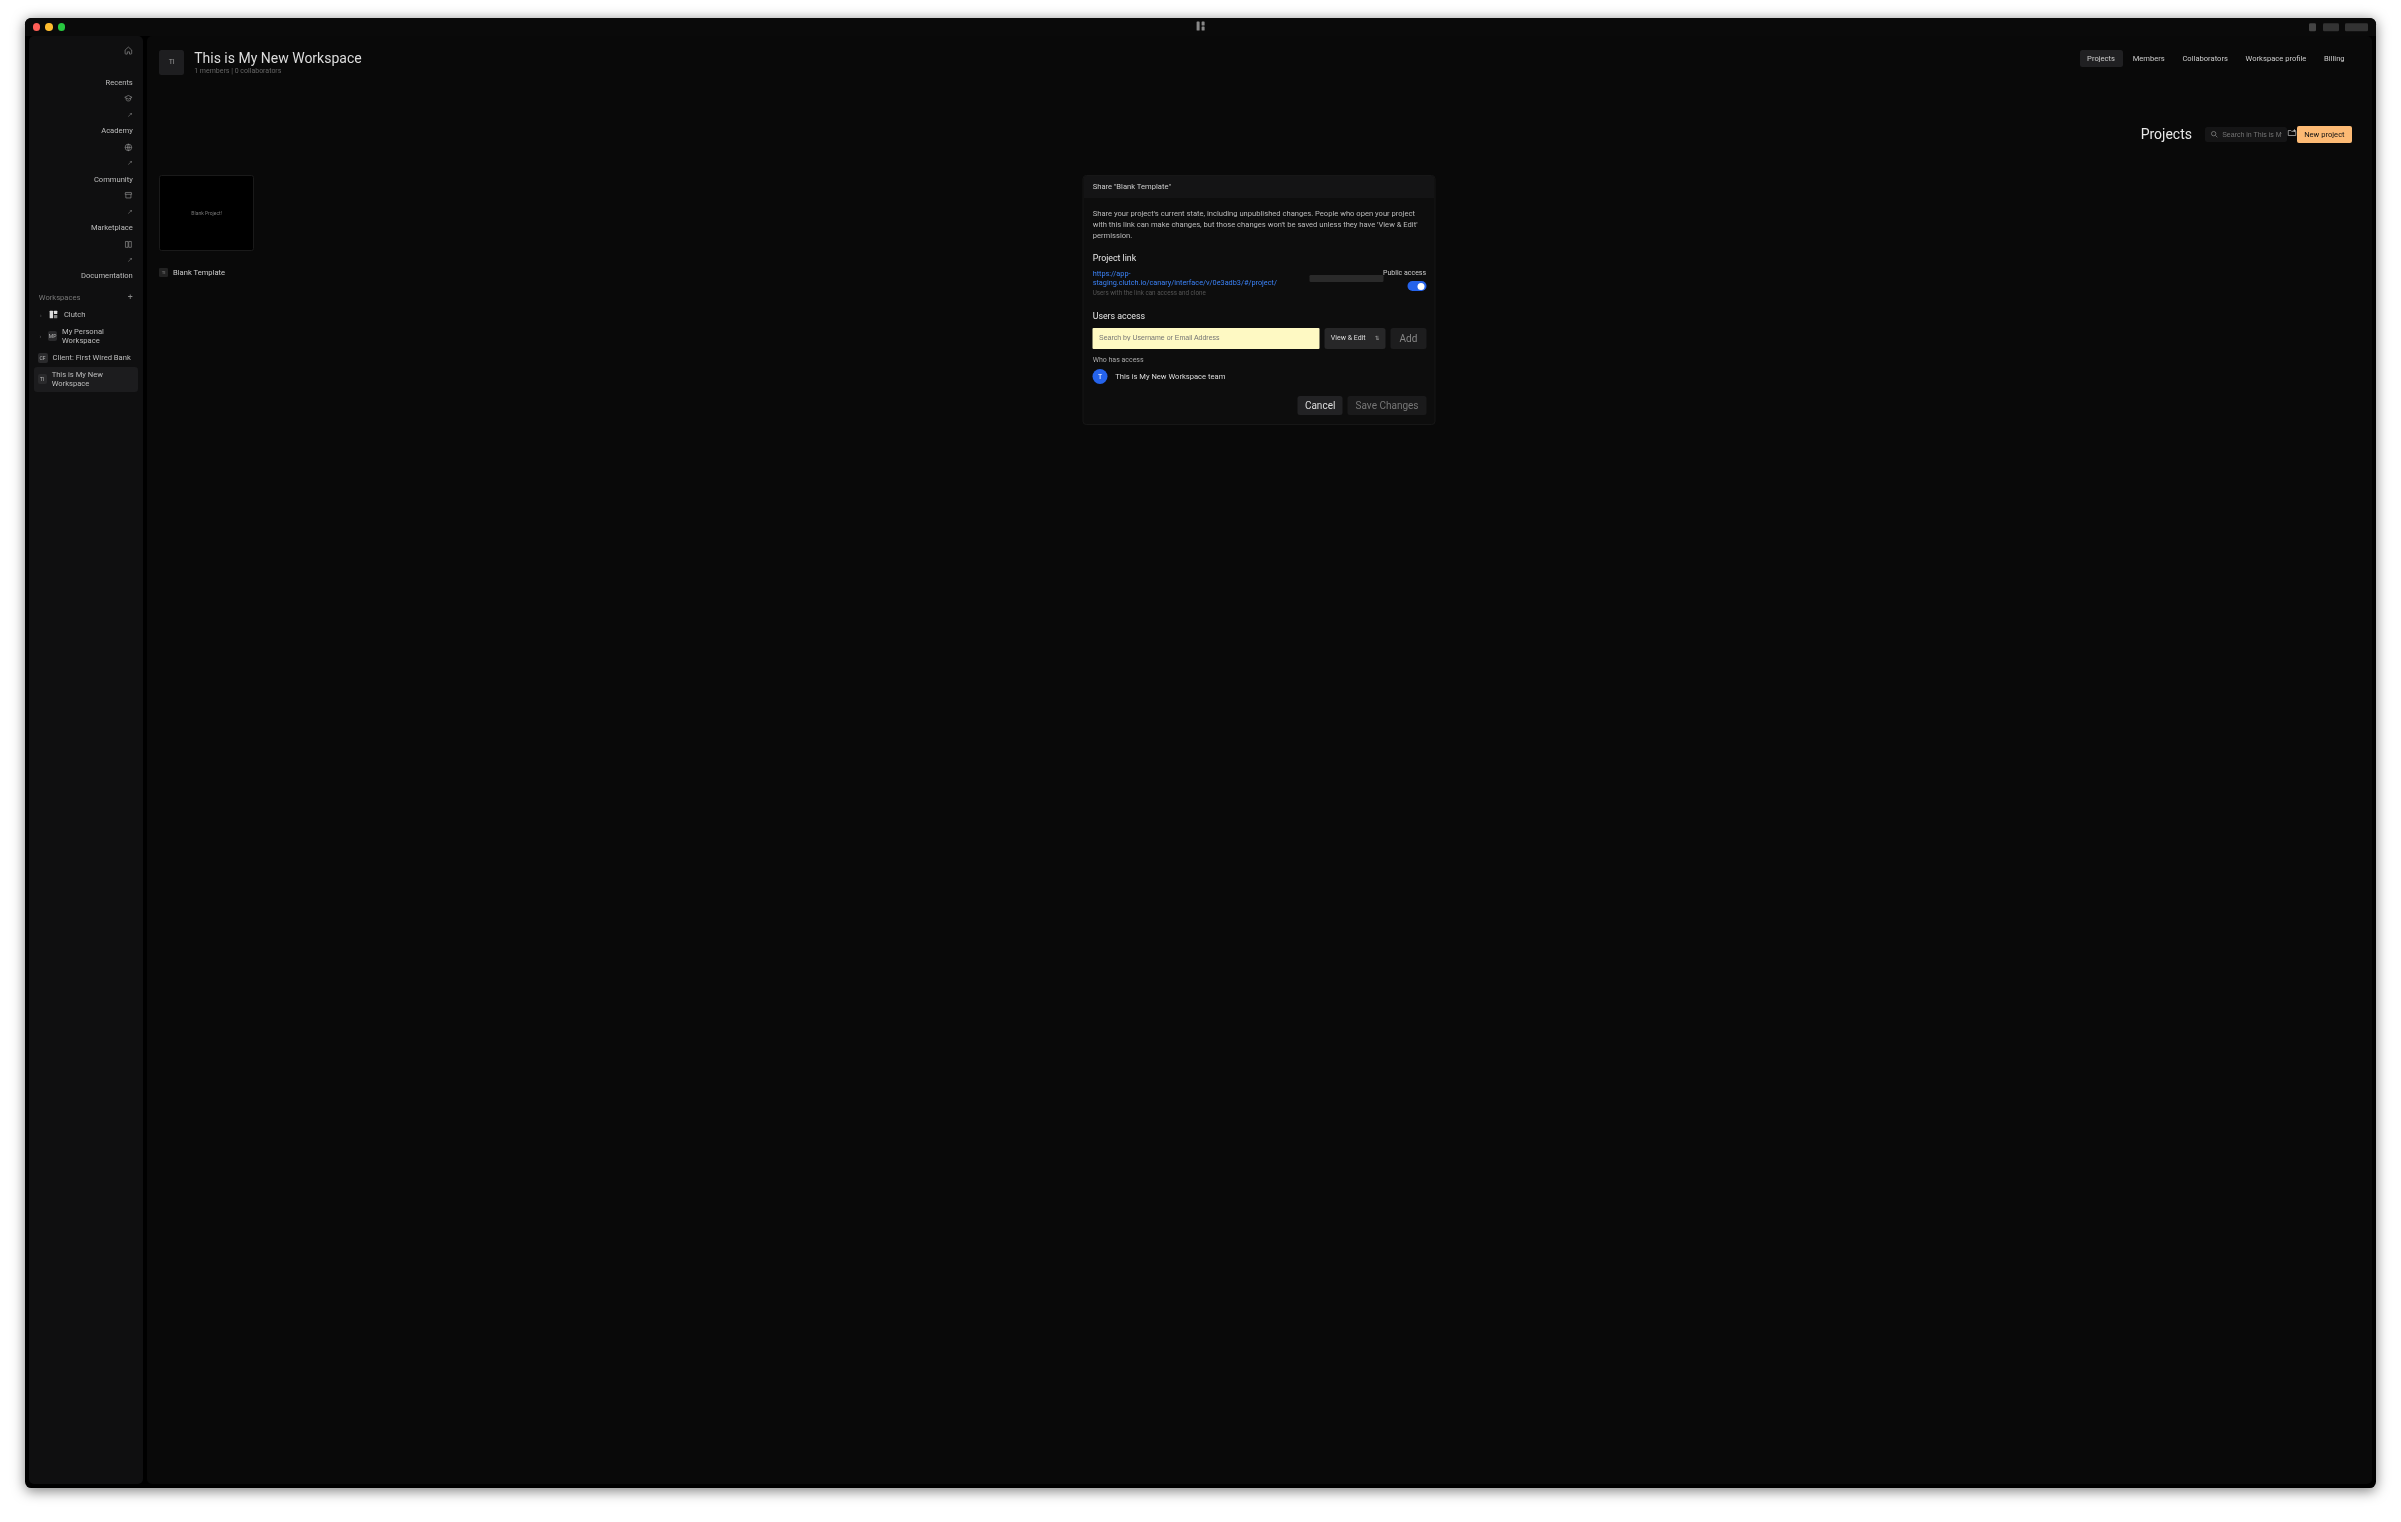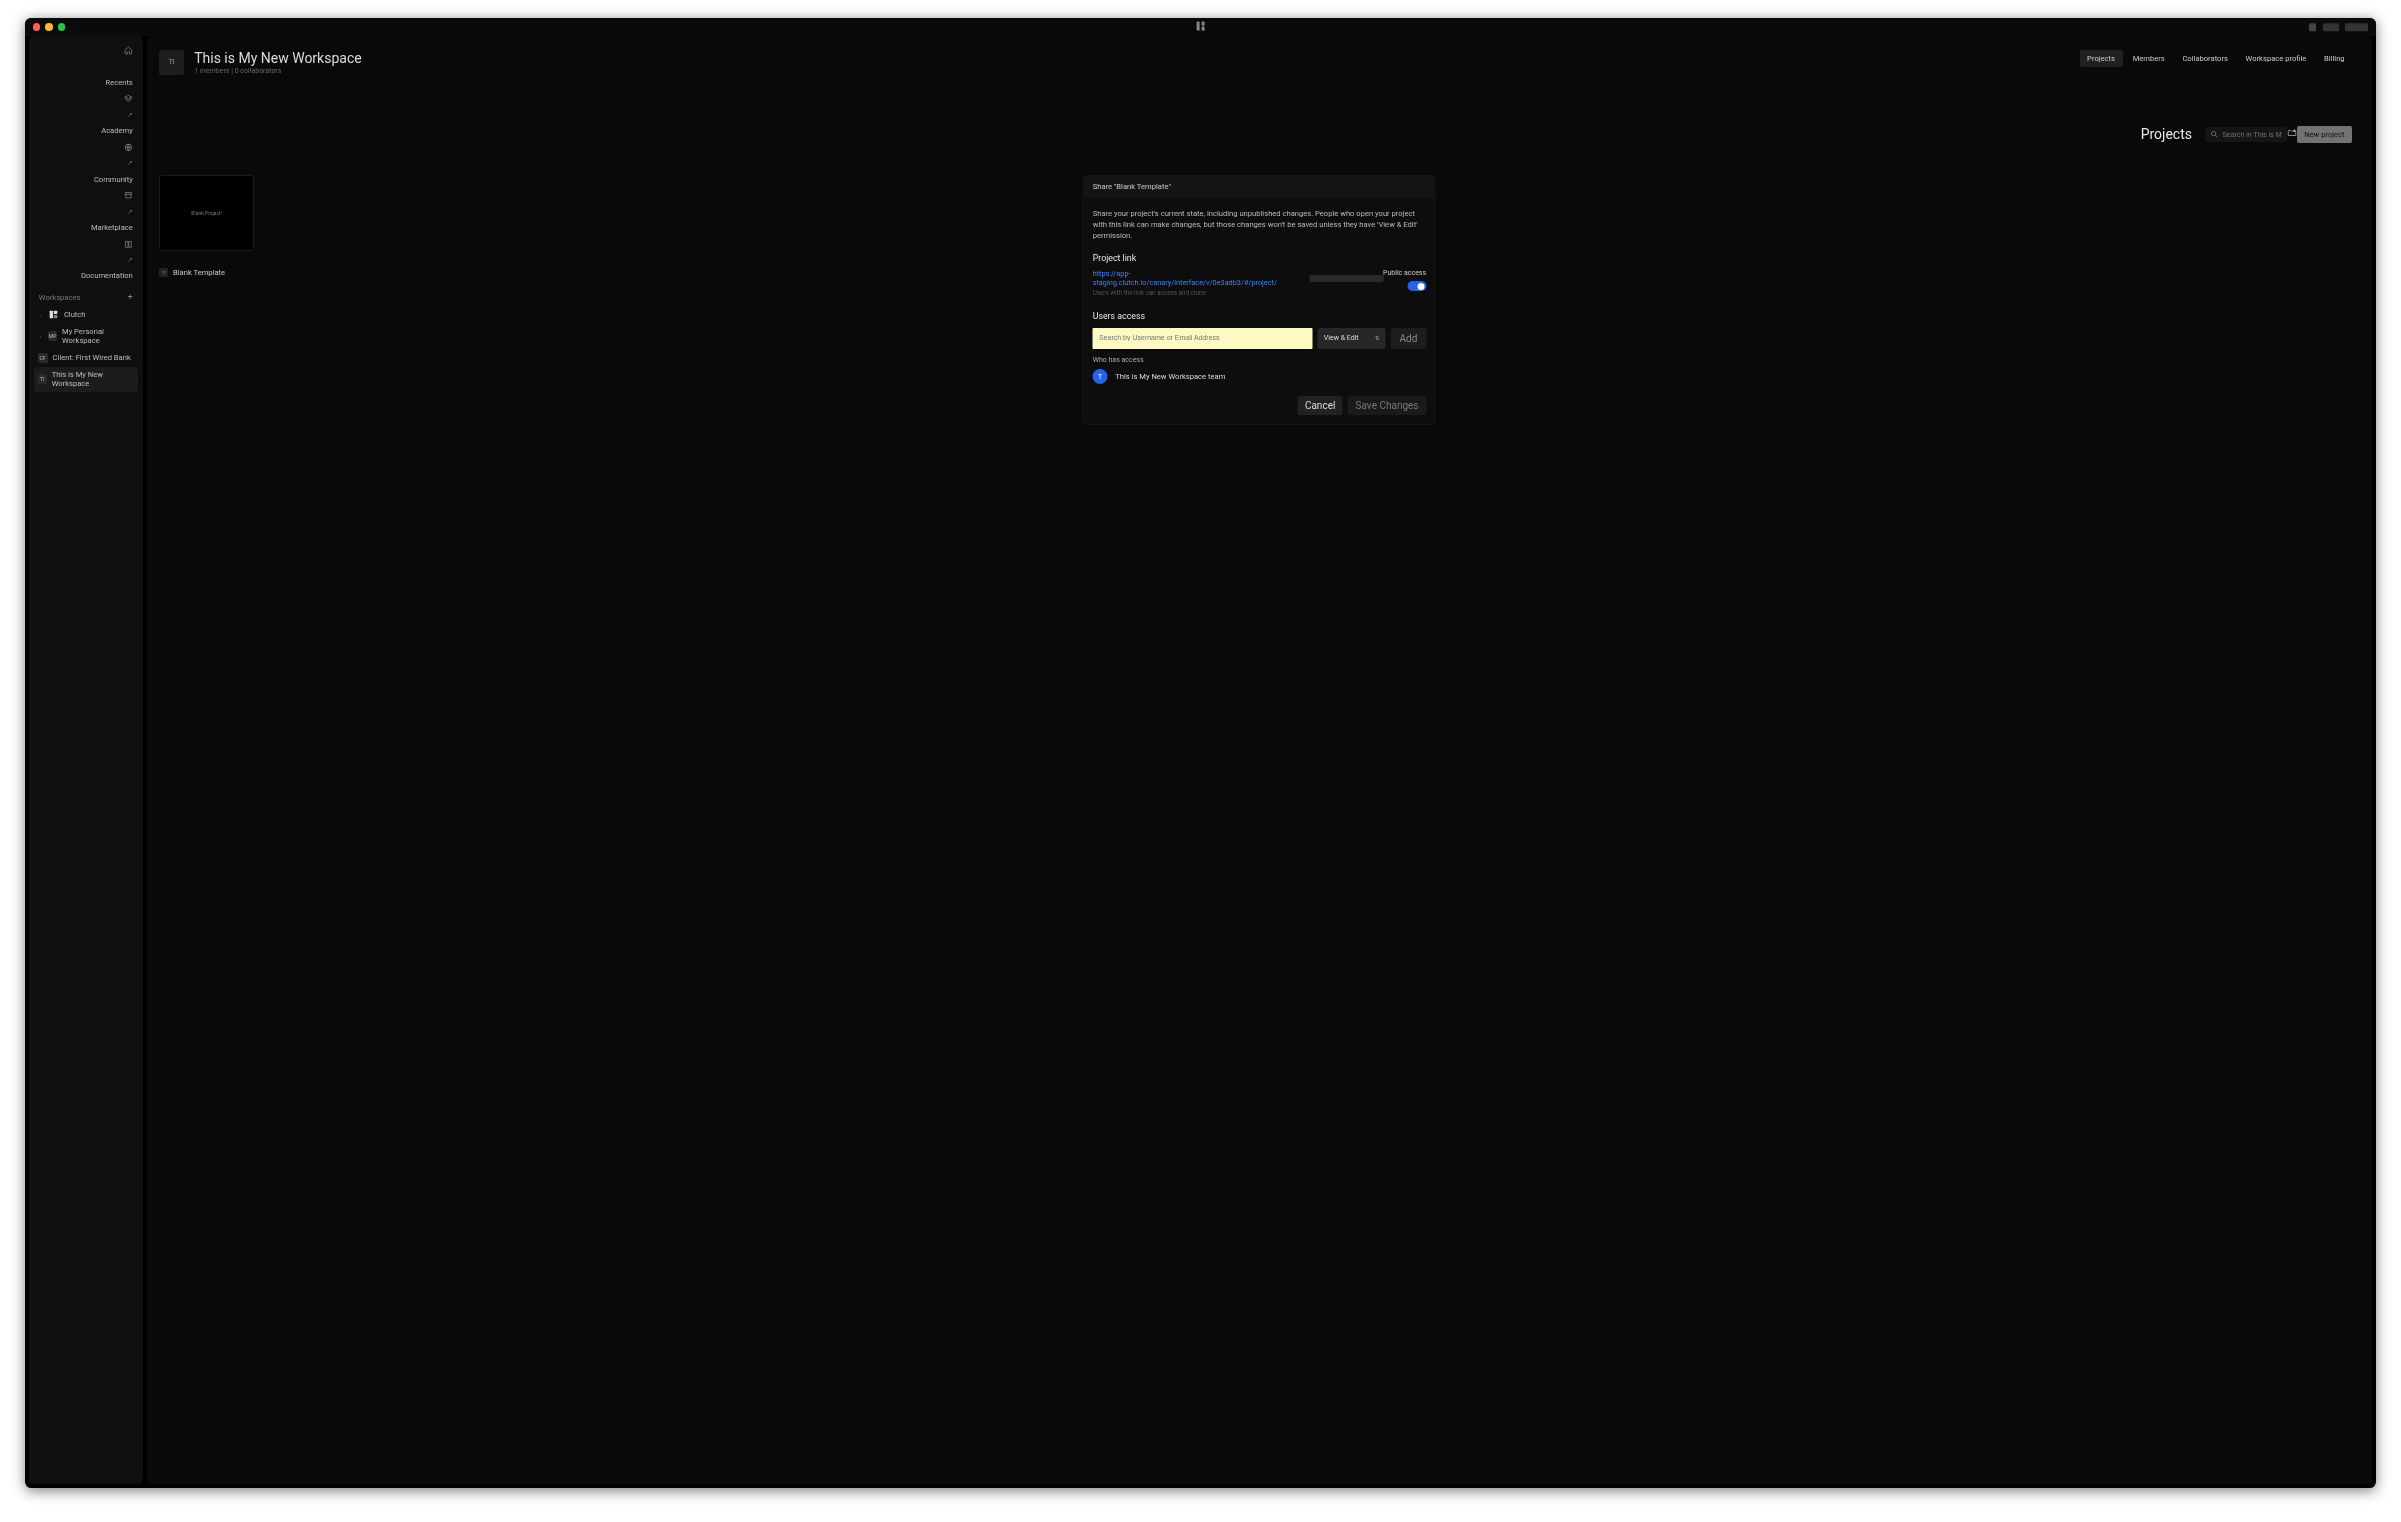--- a/index.html
+++ b/index.html
@@ -101,21 +101,21 @@
   .search-box {
     display:flex; align-items:center; gap:3.8px;
     background:#151516; border-radius:2.5px;
     padding:3.2px 5px; width:82px;
   }
   .search-box input {
     background:transparent; border:none; outline:none; color:#aaa; font-size:7px; width:100%;
   }
   .folder-plus { color:#aaa; font-size:8.2px; }
   .new-project-btn {
-    background:#737373; color:#111; font-size:7.6px;
+    background:#fdba74; color:#111; font-size:7.6px;
     padding:3.8px 7.6px; border-radius:2px;
   }
 
   .project-card {
     position:absolute;
     left:12.6px; top:139px;
     width:95px;
   }
   .project-thumb {
     width:95px; height:76px; background:#000; border:0.6px solid #1a1a1a; border-radius:2.5px;
@@ -162,21 +162,21 @@
     content:""; position:absolute; right:1.3px; top:1.3px; width:7.6px; height:7.6px; background:#fff; border-radius:50%;
   }
 
   .users-row { display:flex; gap:5px; margin-bottom:7.6px; }
   .user-search {
     flex:1; background:#fef9c3; border-radius:1px; padding:5px 6.3px;
   }
   .user-search input { width:100%; background:transparent; border:none; outline:none; color:#888; font-size:7px; }
   .role-select {
     background:#272728; border-radius:2.5px; padding:5px 6.3px;
-    font-size:7px; color:#ddd; display:flex; align-items:center; gap:16px;
+    font-size:7px; color:#ddd; display:flex; align-items:center; gap:9px;
   }
   .add-btn {
     background:#1d1d1e; border-radius:2.5px; padding:5px 8.8px; font-size:10px; color:#888;
   }
   .who-label { color:#aaa; font-size:7px; margin-bottom:5px; }
   .who-row { display:flex; align-items:center; gap:7.6px; }
   .who-avatar { width:15px; height:15px; border-radius:50%; background:#2563eb; color:#fff; display:flex; align-items:center; justify-content:center; font-size:7px; }
   .who-name { font-size:7.6px; color:#ddd; }
 
   .modal-footer {

